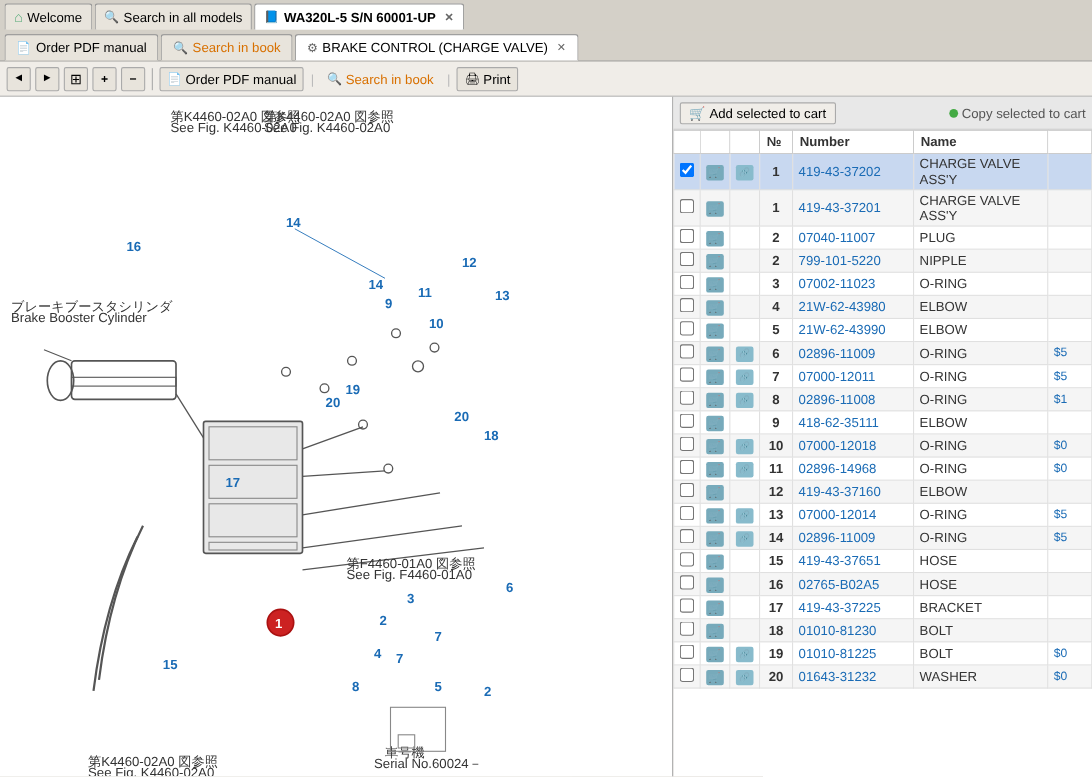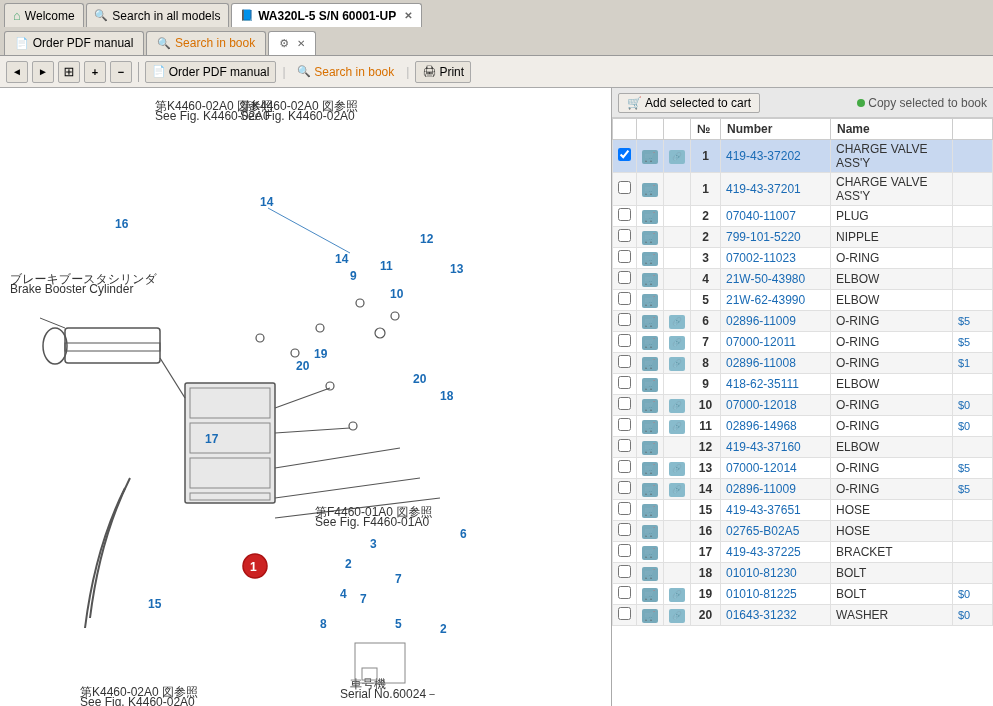--- a/index.html
+++ b/index.html
@@ -258,20 +258,21 @@
   <div class="tab2">
     <span style="color:#888;font-size:11px;">📄</span>
     <span>Order PDF manual</span>
   </div>
   <div class="tab2">
     <span style="color:#d87000;font-size:11px;">🔍</span>
     <span class="orange-text">Search in book</span>
   </div>
   <div class="tab2 active">
     <span style="color:#666;font-size:11px;">⚙</span>
+    <span>BRAKE CONTROL (CHARGE VALVE)</span>
     <span class="tab-close">✕</span>
   </div>
 </div>
 
 <div class="toolbar">
   <div class="toolbar-icon-btn" style="font-size:10px;">◄</div>
   <div class="toolbar-icon-btn" style="font-size:10px;">►</div>
   <div class="toolbar-icon-btn" style="font-size:13px;">⊞</div>
   <div class="toolbar-icon-btn" style="font-weight:bold;">+</div>
   <div class="toolbar-icon-btn" style="font-weight:bold;">−</div>
@@ -384,21 +385,21 @@
 
   <div class="parts-panel">
 
     <div class="parts-toolbar">
       <div class="add-cart-btn">
         <span style="font-size:12px;">🛒</span>
         <span>Add selected to cart</span>
       </div>
       <div class="copy-clip-btn">
         <span class="green-dot"></span>
-        <span>Copy selected to book</span>
+        <span>Copy selected to cart</span>
       </div>
     </div>
 
     <div class="parts-table">
       <table>
         <thead>
           <tr>
             <th style="width:22px;"></th>
             <th style="width:20px;"></th>
             <th style="width:20px;"></th>
@@ -452,21 +453,21 @@
               <td class="num-cell">3</td>
               <td><span class="part-num black" style="color: rgb(26, 107, 181);">07002-11023</span></td>
               <td class="part-name">O-RING</td>
               <td class="price"></td>
             </tr>
             <tr>
               <td class="checkbox-cell"><input type="checkbox" style=""></td>
               <td class="icon-cell"><span class="action-icon" style="font-size: 9px; line-height: 14px; background: rgb(119, 170, 187);">🛒</span></td>
               <td class="icon-cell"></td>
               <td class="num-cell">4</td>
-              <td><span class="part-num black" style="color: rgb(26, 107, 181);">21W-50-43980</span></td>
+              <td><span class="part-num black" style="color: rgb(26, 107, 181);">21W-62-43980</span></td>
               <td class="part-name">ELBOW</td>
               <td class="price"></td>
             </tr>
             <tr>
               <td class="checkbox-cell"><input type="checkbox" style=""></td>
               <td class="icon-cell"><span class="action-icon" style="font-size: 9px; line-height: 14px; background: rgb(119, 170, 187);">🛒</span></td>
               <td class="icon-cell"></td>
               <td class="num-cell">5</td>
               <td><span class="part-num black" style="color: rgb(26, 107, 181);">21W-62-43990</span></td>
               <td class="part-name">ELBOW</td>

